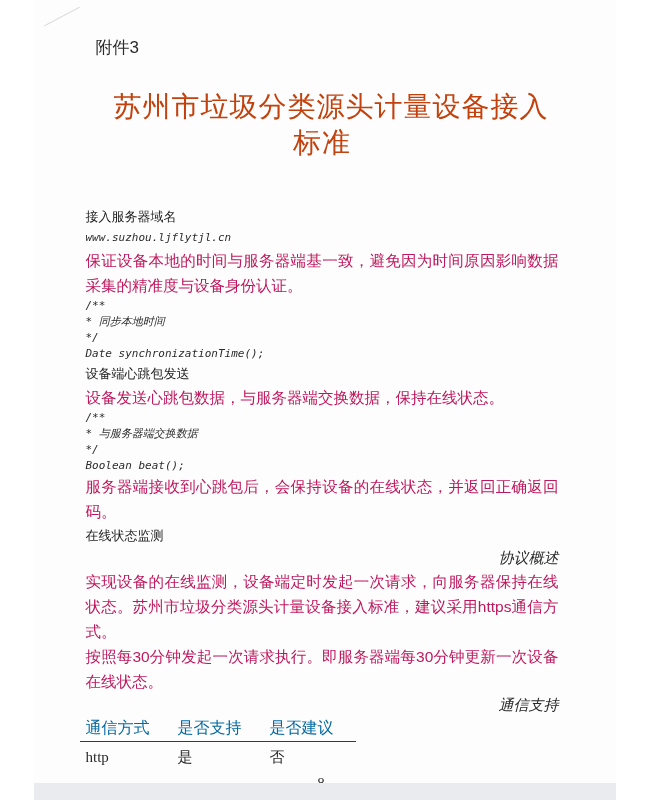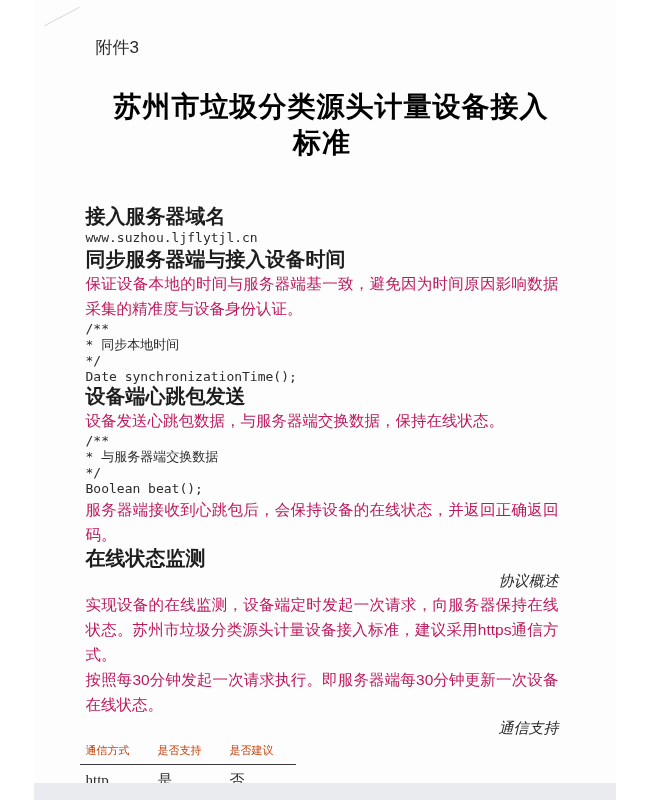--- a/index.html
+++ b/index.html
@@ -43,68 +43,69 @@
     color: #2b2b2b;
     line-height: 20px;
     padding-left: 10px;
   }
 
   .title {
     margin-top: 31px;
     text-align: center;
     text-indent: 18px;
     font-family: "Liberation Serif", serif;
-    font-weight: bold;
+    font-weight: normal;
     font-size: 28px;
     line-height: 36px;
     letter-spacing: 1px;
-    color: #000000;
+    color: #c2410c;
   }
 
   .content { margin-top: 44px; }
 
   .h {
-    font-weight: bold;
-    font-size: 20px;
+    font-weight: normal;
+    font-size: 13px;
     line-height: 23px;
     color: #1d1d1d;
   }
   .p {
     font-size: 15.5px;
     line-height: 25px;
     text-align: justify;
     color: #be185d;
   }
   .mono {
     font-family: "DejaVu Sans Mono", monospace;
-    font-size: 13px;
+    font-size: 11px;
     line-height: 16px;
     color: #2b2b2b;
     white-space: pre;
+    font-style: italic;
   }
   .sub {
     font-style: italic;
     font-size: 15px;
     line-height: 22px;
     color: #2a2a2a;
     text-align: right;
   }
 
   table.comm {
     border-collapse: collapse;
     margin-top: 2px;
     margin-left: -6px;
   }
   table.comm th {
     font-weight: normal;
-    font-size: 11px;
+    font-size: 16px;
     text-align: left;
     padding: 0 22px 4px 6px;
     border-bottom: 1.5px solid #3a3a3a;
-    color: #c2410c;
+    color: #0369a1;
     line-height: 19px;
   }
   table.comm td {
     font-size: 15px;
     padding: 5px 22px 2px 6px;
     color: #2a2a2a;
     line-height: 20px;
     margin-top: 46px;
   }
   td.latin { font-family: "Liberation Serif", serif; font-size: 15px; }
@@ -128,21 +129,20 @@
 
     <div class="attachment">附件3</div>
 
     <div class="title">苏州市垃圾分类源头计量设备接入标准</div>
 
     <div class="content">
 
       <div class="h">接入服务器域名</div>
       <div class="mono" style="line-height:20px;">www.suzhou.ljflytjl.cn</div>
 
-      <div class="h">同步服务器端与接入设备时间</div>
       <div class="p">保证设备本地的时间与服务器端基一致，避免因为时间原因影响数据采集的精准度与设备身份认证。</div>
       <div class="mono">/**</div>
       <div class="mono">* 同步本地时间</div>
       <div class="mono">*/</div>
       <div class="mono">Date synchronizationTime();</div>
 
       <div class="h">设备端心跳包发送</div>
       <div class="p">设备发送心跳包数据，与服务器端交换数据，保持在线状态。</div>
       <div class="mono">/**</div>
       <div class="mono">* 与服务器端交换数据</div>

